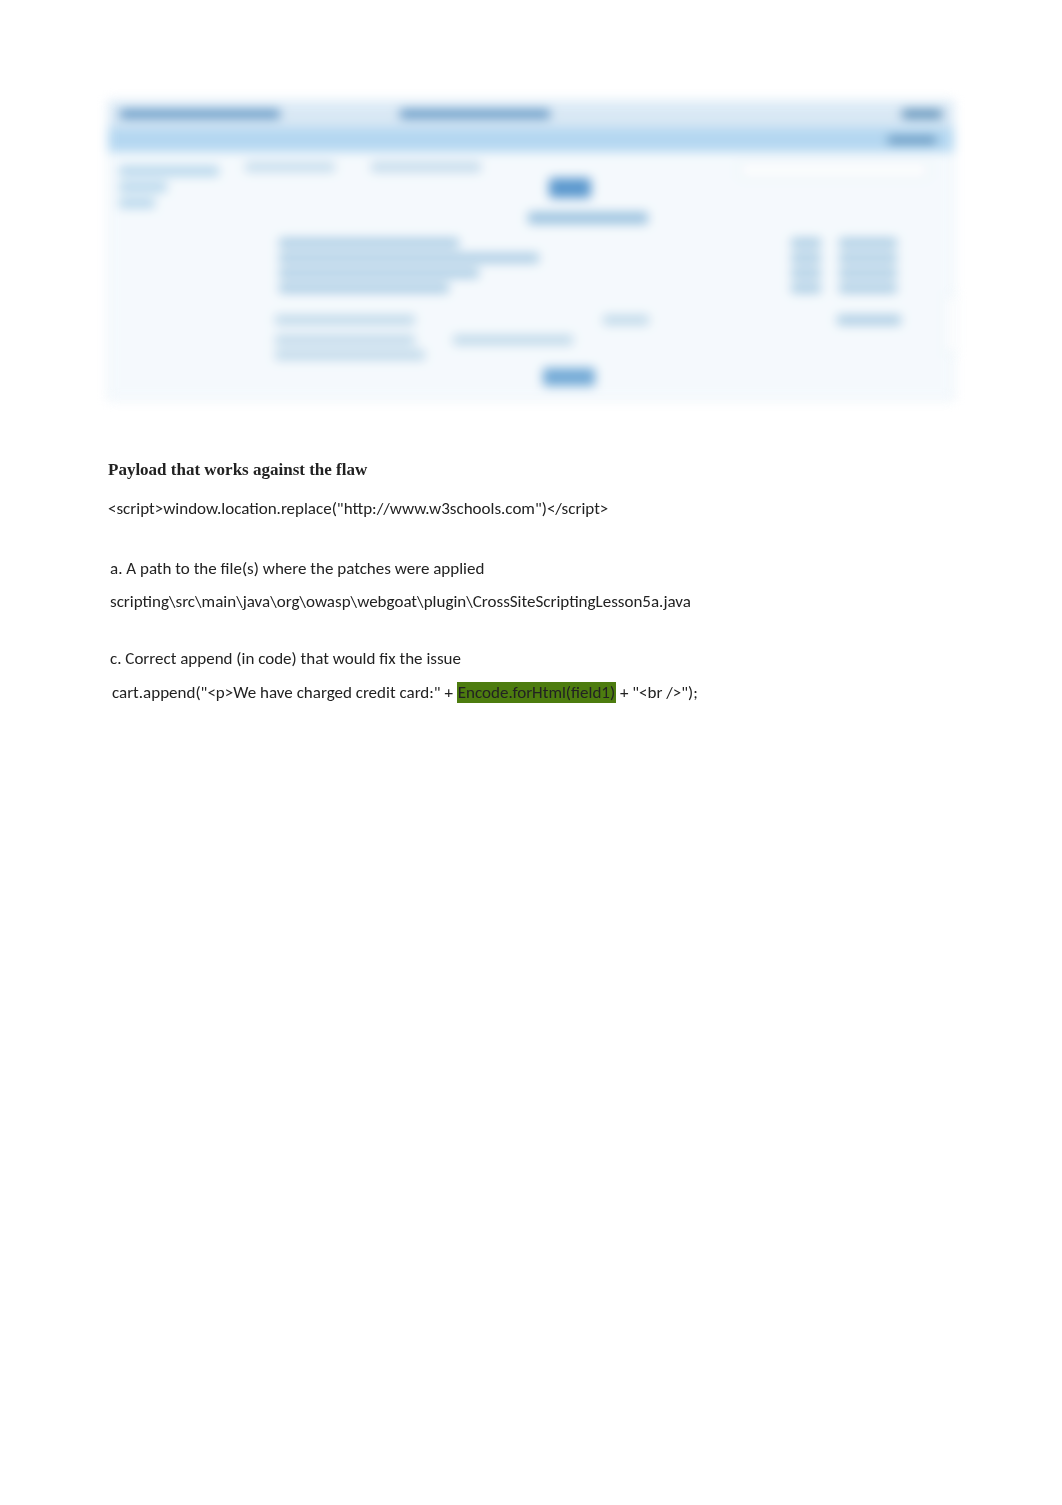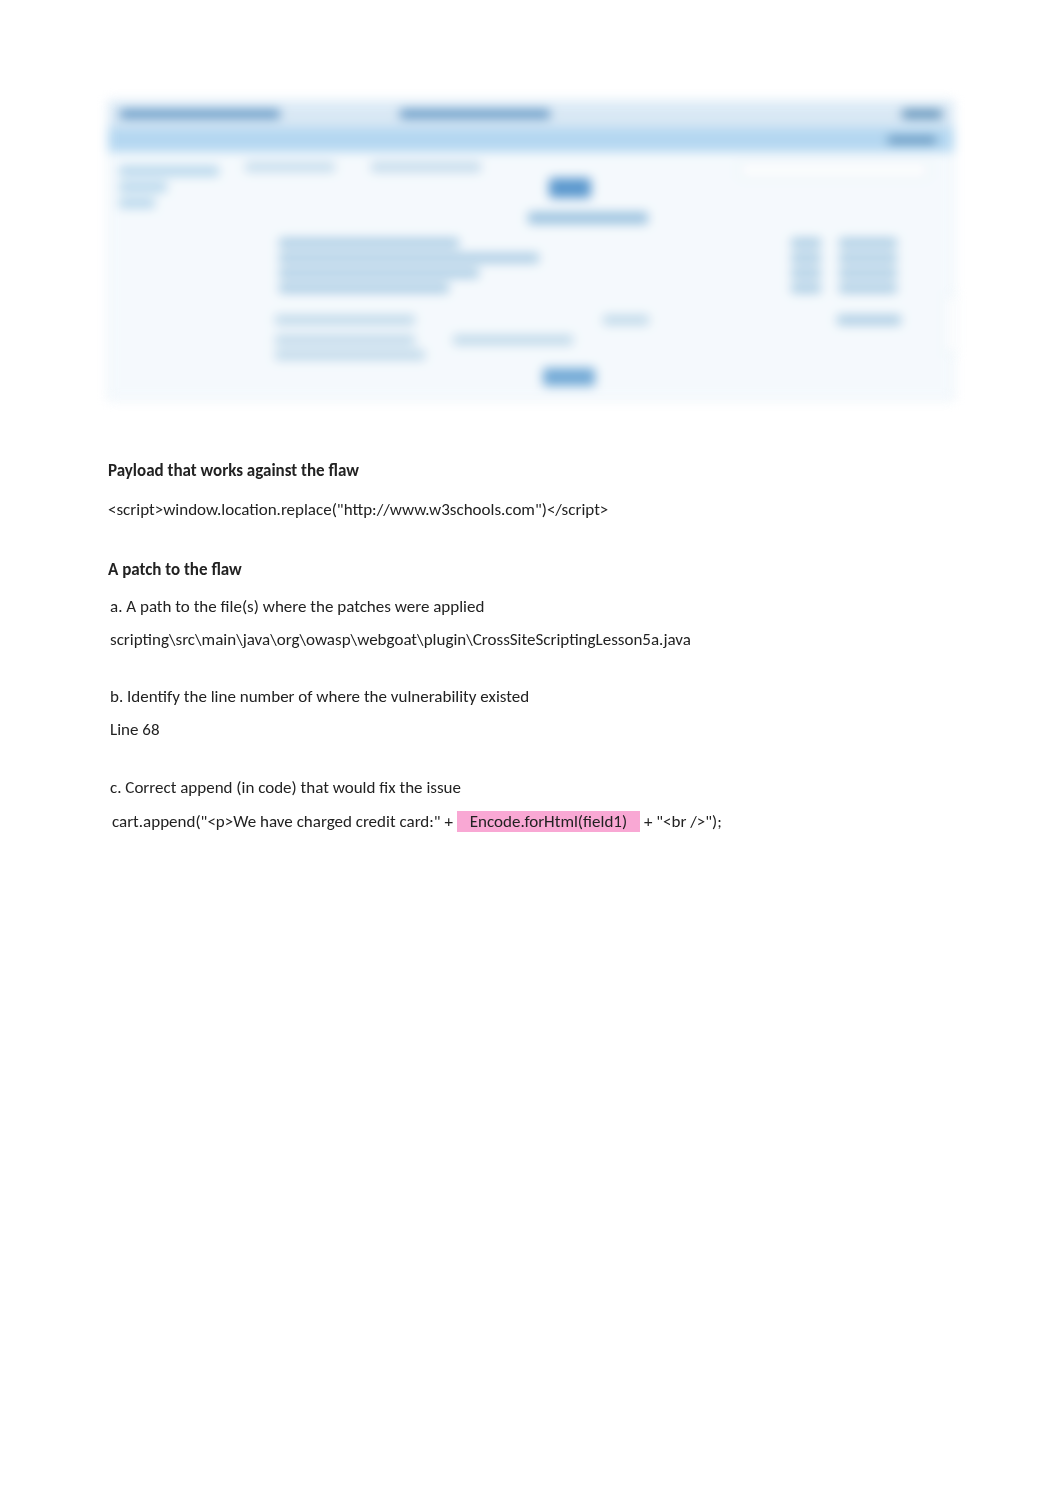--- a/index.html
+++ b/index.html
@@ -63,34 +63,35 @@
   .sc-final .grp{display:flex;flex-direction:column;gap:5px;}
   .sc-final .sc-chip{width:140px; background:#b4d2e6;}
   .sc-final .grp2 .sc-chip{width:120px;}
   .sc-submit { width:52px; height:18px; background:#5c9cd0; border-radius:2px; margin:8px 0 0 298px;}
   .sc-corner { position:absolute; right:-2px; top:194px; width:12px; height:60px; background:#fff; border:1px solid #c8ddec;}
   
   .section { margin-bottom: 36px; }
   .bold-head {
     font-weight: 700;
     margin-bottom: 16px;
+    font-family: Liberation Serif, serif;
   }
   .body-line {
     font-weight: 400;
     line-height: 1.5;
     margin-bottom: 6px;
   }
   .italic-sub {
     font-weight: 400;
     margin: 14px 0 10px 0;
   }
   .gap-after { margin-bottom: 34px; }
   .highlight {
-    background: #f9a8d4;
-    padding: 0 13px;
+    background: #4d7c0f;
+    padding: 0 1px;
   }
   .code-line {
     font-family: Calibri, Arial, sans-serif;
     font-size:17px;
     line-height:1.6;
     margin-left:2px;
   }
   .sect-c-wrap .code-line { margin-bottom:30px; }
   .letter-block { padding-left: 2px; }
 </style>
@@ -165,31 +166,26 @@
   </div>
   <div class="sc-corner"></div>
 </div>
 
 <div class="section">
   <div class="bold-head">Payload that works against the flaw</div>
   <div class="body-line">&lt;script&gt;window.location.replace("http://www.w3schools.com")&lt;/script&gt;</div>
 </div>
 
 <div class="section">
-  <div class="bold-head">A patch to the flaw</div>
 
   <div class="letter-block gap-after">
     <div class="italic-sub">a. A path to the file(s) where the patches were applied</div>
     <div class="body-line">scripting\src\main\java\org\owasp\webgoat\plugin\CrossSiteScriptingLesson5a.java</div>
   </div>
 
-  <div class="letter-block gap-after">
-    <div class="italic-sub">b. Identify the line number of where the vulnerability existed</div>
-    <div class="body-line">Line 68</div>
-  </div>
 
   <div class="letter-block sect-c-wrap">
     <div class="italic-sub">c.  Correct append (in code) that would fix the issue</div>
     <div class="code-line">
       <span>cart.append("&lt;p&gt;We have charged credit card:" + </span><span class="highlight">Encode.forHtml(field1)</span><span> + "&lt;br /&gt;");</span>
     </div>
   </div>
 
 </div>
 

